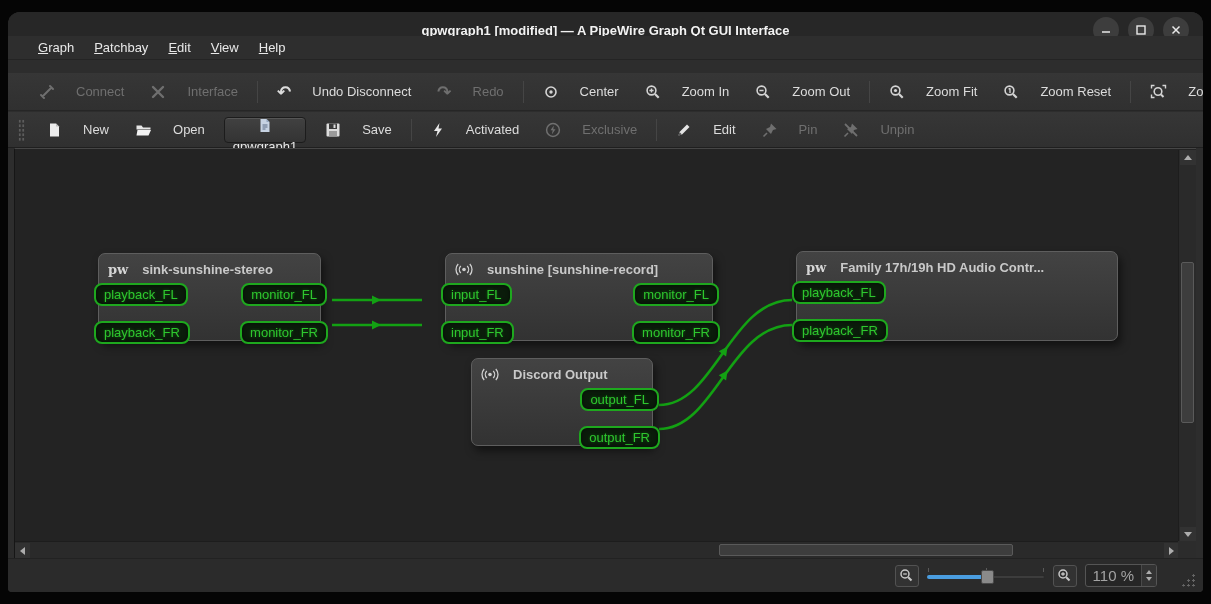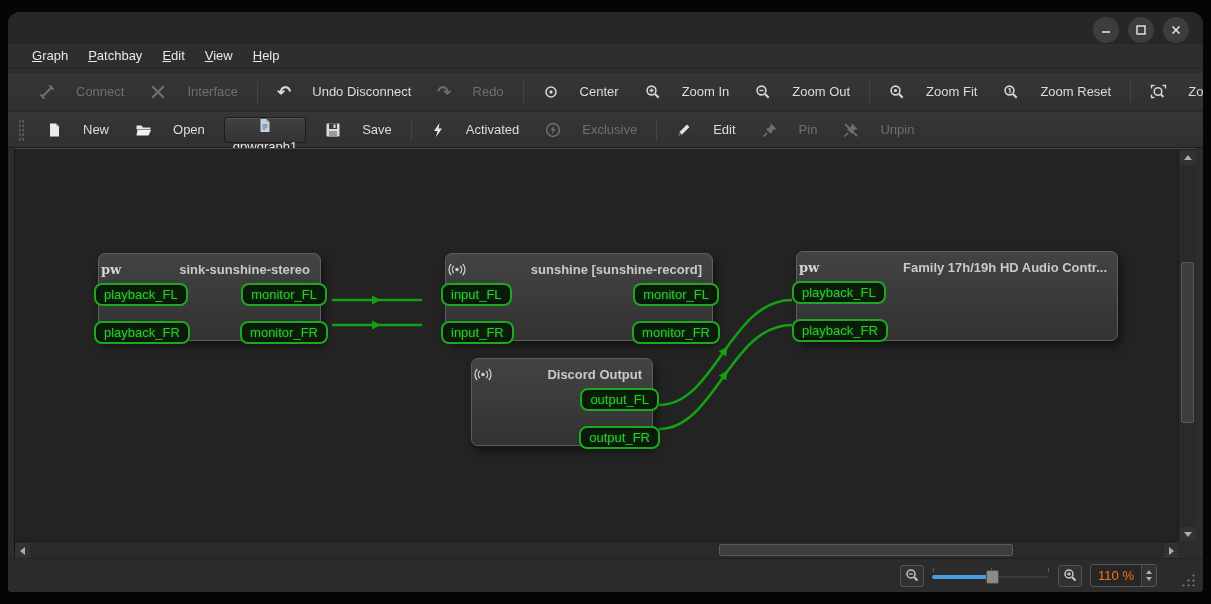--- a/index.html
+++ b/index.html
@@ -11,22 +11,22 @@
   
   .titlebar { position:absolute; left:0; top:0; width:100%; height:36px; background:#272727;
     display:flex; align-items:center; justify-content:center; }
   .title { color:#f2f2f2; font-size:13px; font-weight:bold; }
   .win-buttons { position:absolute; right:14px; top:5px; display:flex; gap:9px; }
   .win-btn { width:26px; height:26px; border-radius:50%; background:#3d3d3d; color:#e6e6e6;
     display:flex; align-items:center; justify-content:center; font-size:13px; }
   .win-btn svg { display:block; }
 
   
-  .menubar { position:absolute; left:0; top:32px; width:100%; height:24px; background:#2e2e2e;
-    display:flex; align-items:center; padding-left:14px; border-bottom:1px solid #242424; }
+  .menubar { position:absolute; left:0; top:24px; width:100%; height:24px; background:#2e2e2e;
+    display:flex; align-items:center; padding-left:20px; border-bottom:1px solid #242424; }
   .menu-item { display:inline-block; color:#e8e8e8; font-size:13px; padding:3px 10px; }
   .menu-item::first-letter { text-decoration:underline; }
 
   
   .toolbar { position:absolute; left:0; width:100%; display:flex; align-items:center;
     background:linear-gradient(#363636,#303030); }
   .tb1 { top:61px; height:38px; border-bottom:1px solid #262626; }
   .tb2 { top:100px; height:36px; border-bottom:1px solid #1f1f1f; }
   .tb-handle { width:7px; height:22px; margin:0 8px 0 10px;
     background-image:radial-gradient(#5d5d5d 1px, transparent 1.2px);
@@ -45,21 +45,21 @@
     border-top:5px solid #b9b9b9; margin-left:4px; }
 
   
   .canvas-wrap { position:absolute; left:6px; top:136px; width:1182px; height:410px;
     background:#232323; border-top:1px solid #464646; border-left:1px solid #161616; }
   .viewport { position:absolute; left:0; top:1px; width:1164px; height:392px; overflow:hidden; }
   .wires { position:absolute; left:0; top:0; pointer-events:none; }
 
   .node { position:absolute; background:linear-gradient(#434343,#323232);
     border:1px solid #5e5e5e; border-radius:7px; box-shadow:3px 5px 9px rgba(0,0,0,.5); }
-  .node-header { display:flex; align-items:center; gap:6px; padding:8px 10px 4px 2px;justify-content:space-between; }
+  .node-header { display:flex; align-items:center; gap:14px; padding:8px 10px 4px 9px; }
   .node-title { color:#c9c9c9; font-size:13px; font-weight:bold; white-space:nowrap; overflow:hidden; }
   .pw-glyph { color:#d5d5d5; font-size:13px; font-weight:bold; font-family:"DejaVu Serif",serif;
     line-height:12px; }
   .node-body { display:flex; justify-content:space-between; padding:2px 0 0 0; }
   .ports { display:flex; flex-direction:column; gap:15px; }
   .ports.in  { align-items:flex-start; margin-left:-5px; }
   .ports.out { align-items:center; margin-right:-8px; margin-left:auto; }
   .port { background:#0b1c0b; border:2px solid #1ea81e; border-radius:8px; color:#2ec72e;
     font-size:13px; padding:0 8px; height:23px; line-height:19px; white-space:nowrap;
     text-shadow:0 0 3px rgba(40,200,40,.35); box-shadow:inset 0 0 4px rgba(0,0,0,.6); }
@@ -85,34 +85,35 @@
     display:flex; align-items:center; justify-content:center; }
   .slider { position:relative; width:118px; height:20px; margin:0 8px; }
   .slider .groove { position:absolute; left:0; right:0; top:9px; height:4px; background:#3d3d3d;
     border-radius:2px; border:1px solid #2a2a2a; }
   .slider .fill { position:absolute; left:0; top:9px; width:58px; height:4px; background:#4a9de0; border-radius:2px; }
   .slider .tick { position:absolute; top:2px; width:1px; height:4px; background:#5a5a5a; }
   .slider .handle { position:absolute; left:54px; top:4px; width:13px; height:14px; background:#8a8a8a;
     border:1px solid #4a4a4a; border-radius:2px; }
   .spinbox { display:flex; align-items:center; height:23px; background:#262626; border:1px solid #555;
     border-radius:3px; margin:0 6px 0 8px; overflow:hidden; }
-  .spin-value { color:#f97316; font-size:13px; padding:0 7px; }
+  .spin-value { color:#a3a3a3; font-size:15px; padding:0 7px; }
   .spin-arrows { display:flex; flex-direction:column; justify-content:center; gap:3px;
     background:#333; height:100%; padding:0 4px; border-left:1px solid #4a4a4a; }
   .resize-grip { width:14px; height:14px; margin:8px 8px 0 18px;
     background-image:radial-gradient(#666 1.2px, transparent 1.4px); background-size:5px 5px;
     clip-path:polygon(100% 0, 100% 100%, 0 100%); }
   svg { flex-shrink:0; }
 </style>
 </head>
 <body>
 
 <div class="window">
 
   <div class="titlebar">
+    <div class="title">qpwgraph1 [modified] — A PipeWire Graph Qt GUI Interface</div>
     <div class="win-buttons">
       <div class="win-btn">
           <svg width="12" height="12">
             <line x1="2" y1="8" x2="10" y2="8" stroke="#e8e8e8" stroke-width="1.6"></line>
           </svg>
         </div>
       <div class="win-btn">
           <svg width="12" height="12">
             <rect x="2" y="2" width="8" height="8" fill="none" stroke="#e8e8e8" stroke-width="1.4"></rect>
           </svg>

